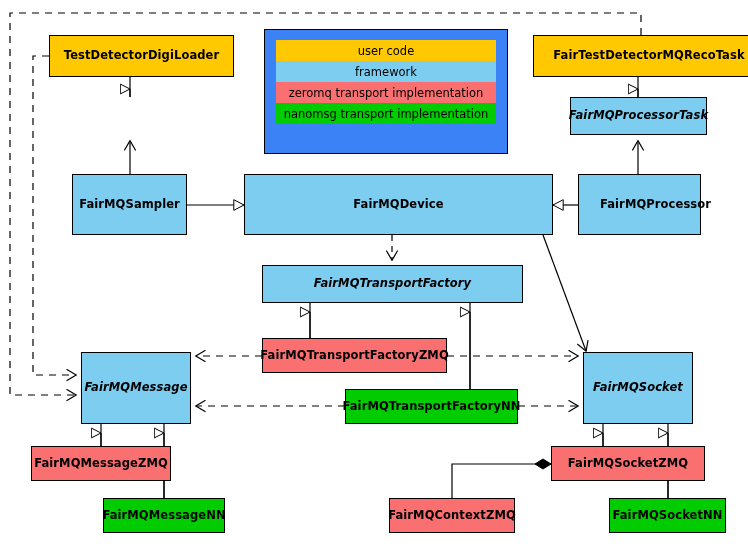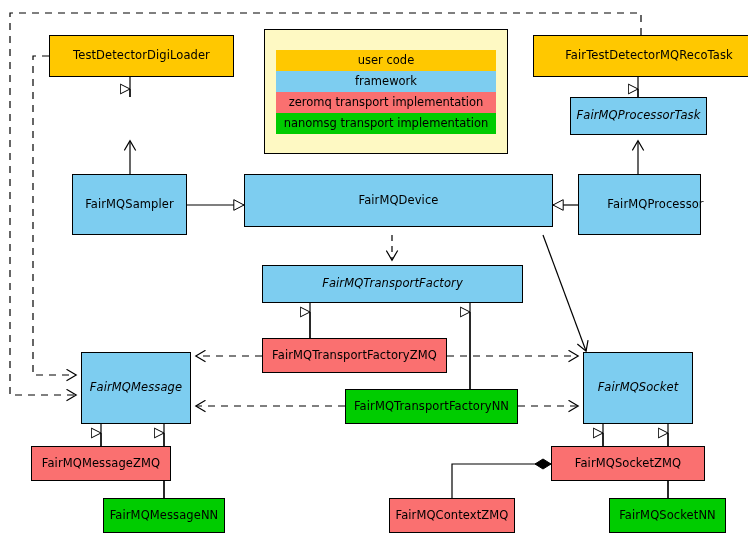--- a/index.html
+++ b/index.html
@@ -25,36 +25,36 @@
   }
   .node {
     position: absolute;
     box-sizing: border-box;
     border: 1px solid #000000;
     display: flex;
     align-items: center;
     justify-content: center;
     text-align: center;
     font-size: 11.5px;
-    font-weight: normal;
+    font-weight: bold;
     color: #000000;
     line-height: 1.15;
     letter-spacing: 0.1px;
   }
   .node.italic {
     font-style: italic;
   }
   .legend-box {
     position: absolute;
     box-sizing: border-box;
     border: 1px solid #000000;
-    background: #fef9c3;
+    background: #3b82f6;
     display: flex;
     flex-direction: column;
-    justify-content: center;
+    justify-content: flex-start;
     padding: 10px 11px;
   }
   .legend-row {
     box-sizing: border-box;
     height: 21px;
     display: flex;
     align-items: center;
     justify-content: center;
     font-size: 11.5px;
     font-weight: normal;
@@ -161,21 +161,21 @@
 
 
   <div class="node italic" style="left:570px; top:97px; width:137px; height:38px; background:#7DCDF0;">
     <span>FairMQProcessorTask</span>
   </div>
 
   <div class="node" style="left:72px; top:174px; width:115px; height:61px; background:#7DCDF0;">
     <span>FairMQSampler</span>
   </div>
 
-  <div class="node" style="left:244px; top:174px; width:309px; height:53px; background:#7DCDF0;">
+  <div class="node" style="left:244px; top:174px; width:309px; height:61px; background:#7DCDF0;">
     <span>FairMQDevice</span>
   </div>
 
   <div class="node" style="left:578px; top:174px; width:123px; height:61px; background:#7DCDF0;padding-left:32px;">
     <span>FairMQProcessor</span>
   </div>
 
   <div class="node italic" style="left:262px; top:265px; width:261px; height:38px; background:#7DCDF0;">
     <span>FairMQTransportFactory</span>
   </div>

